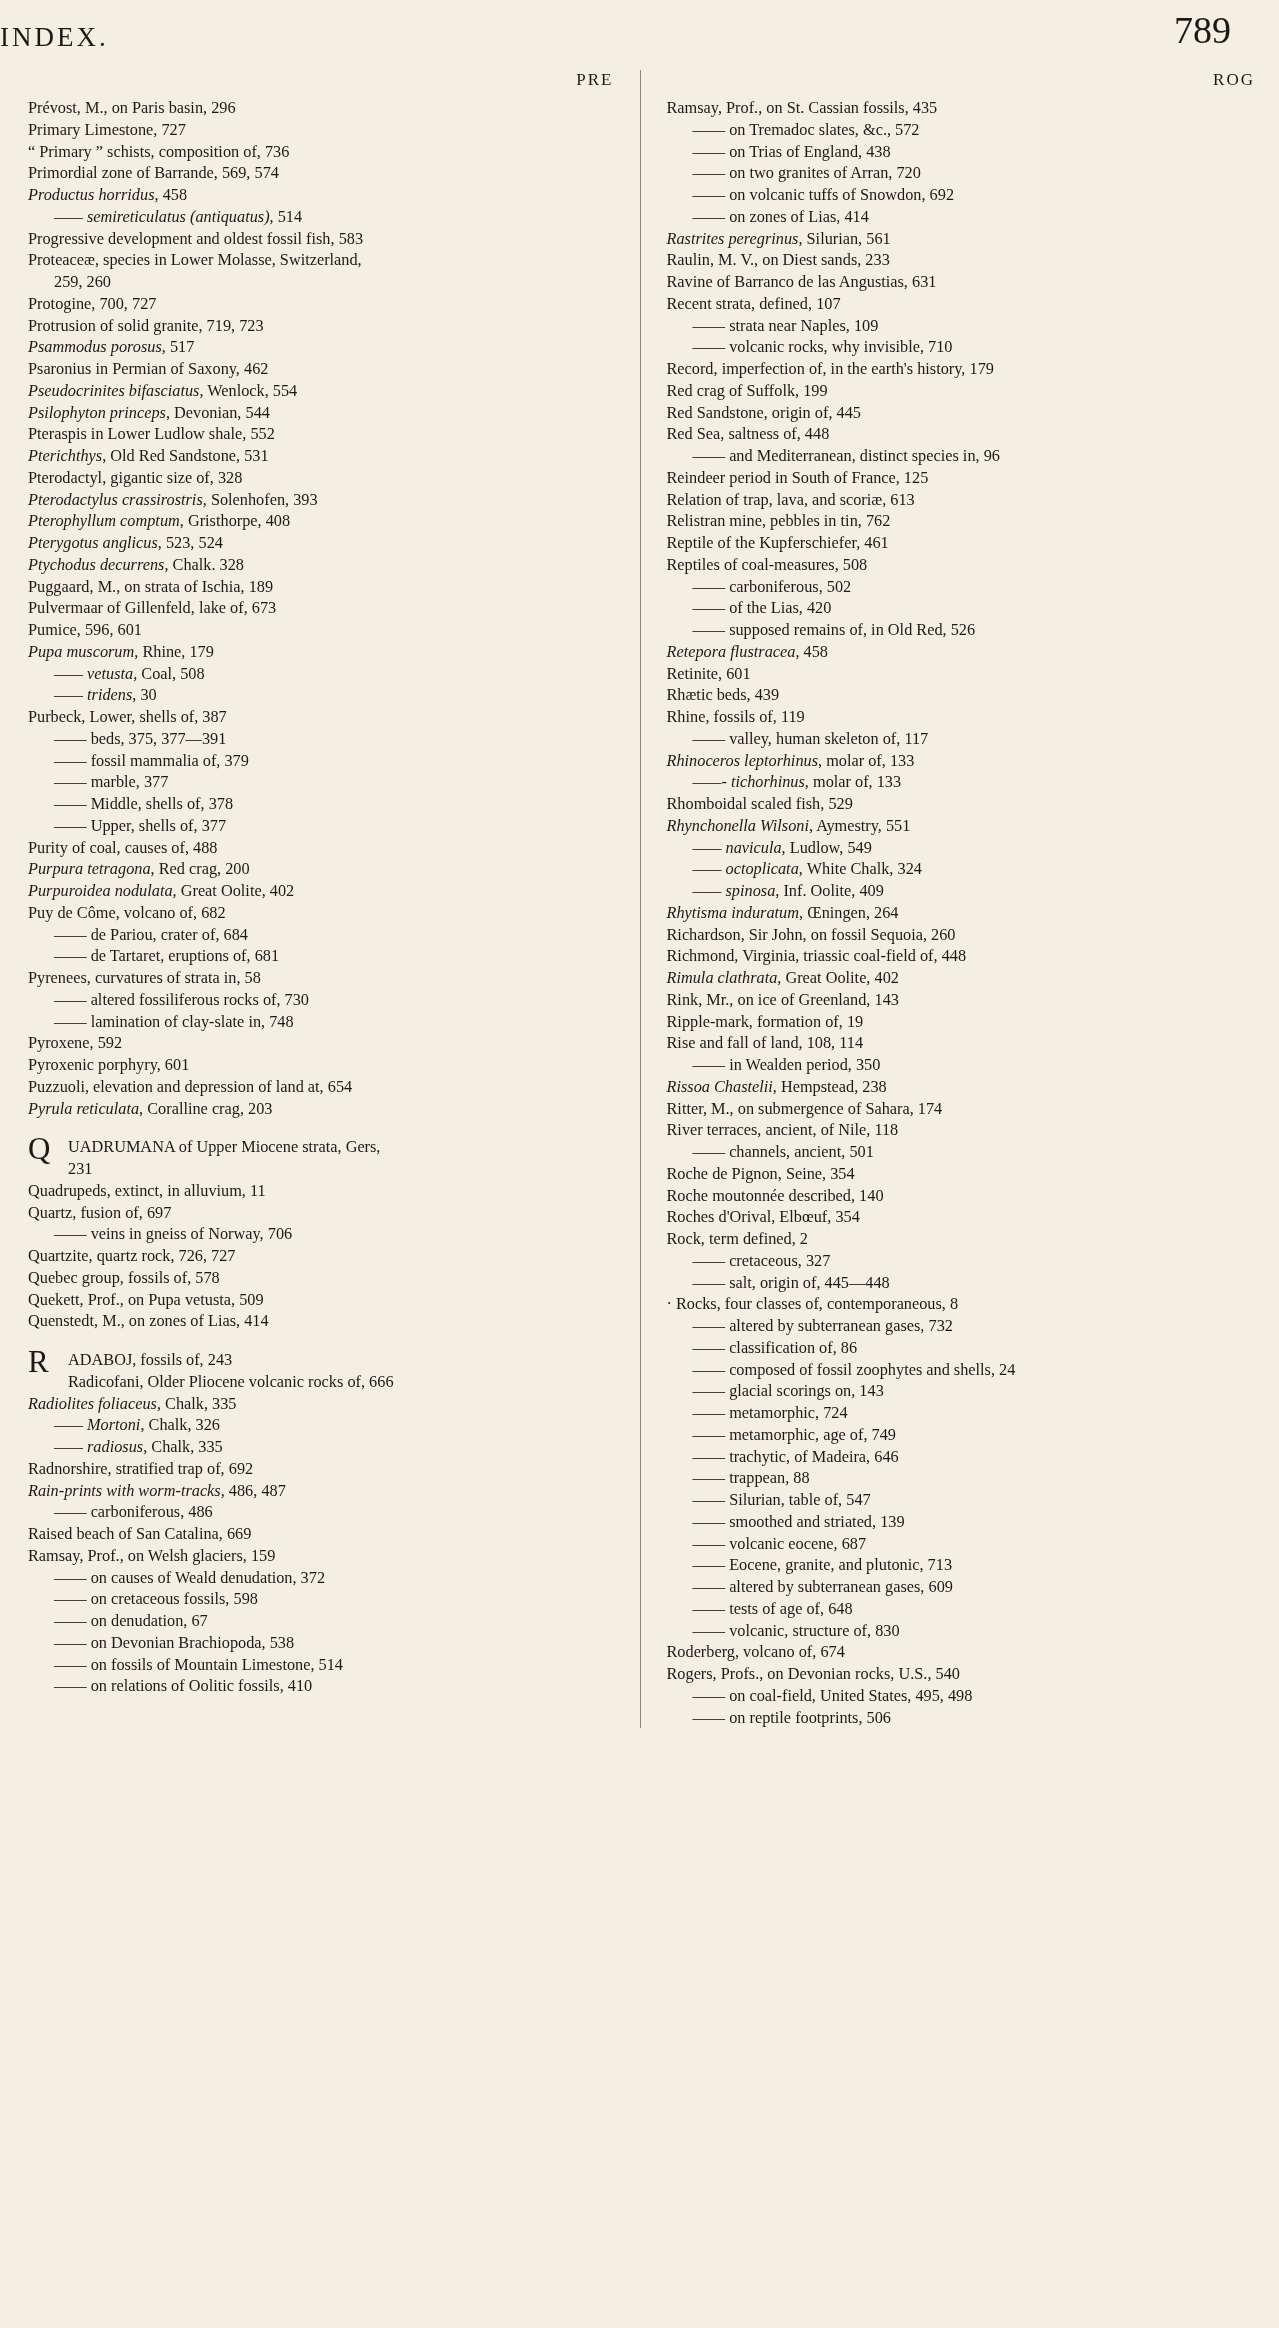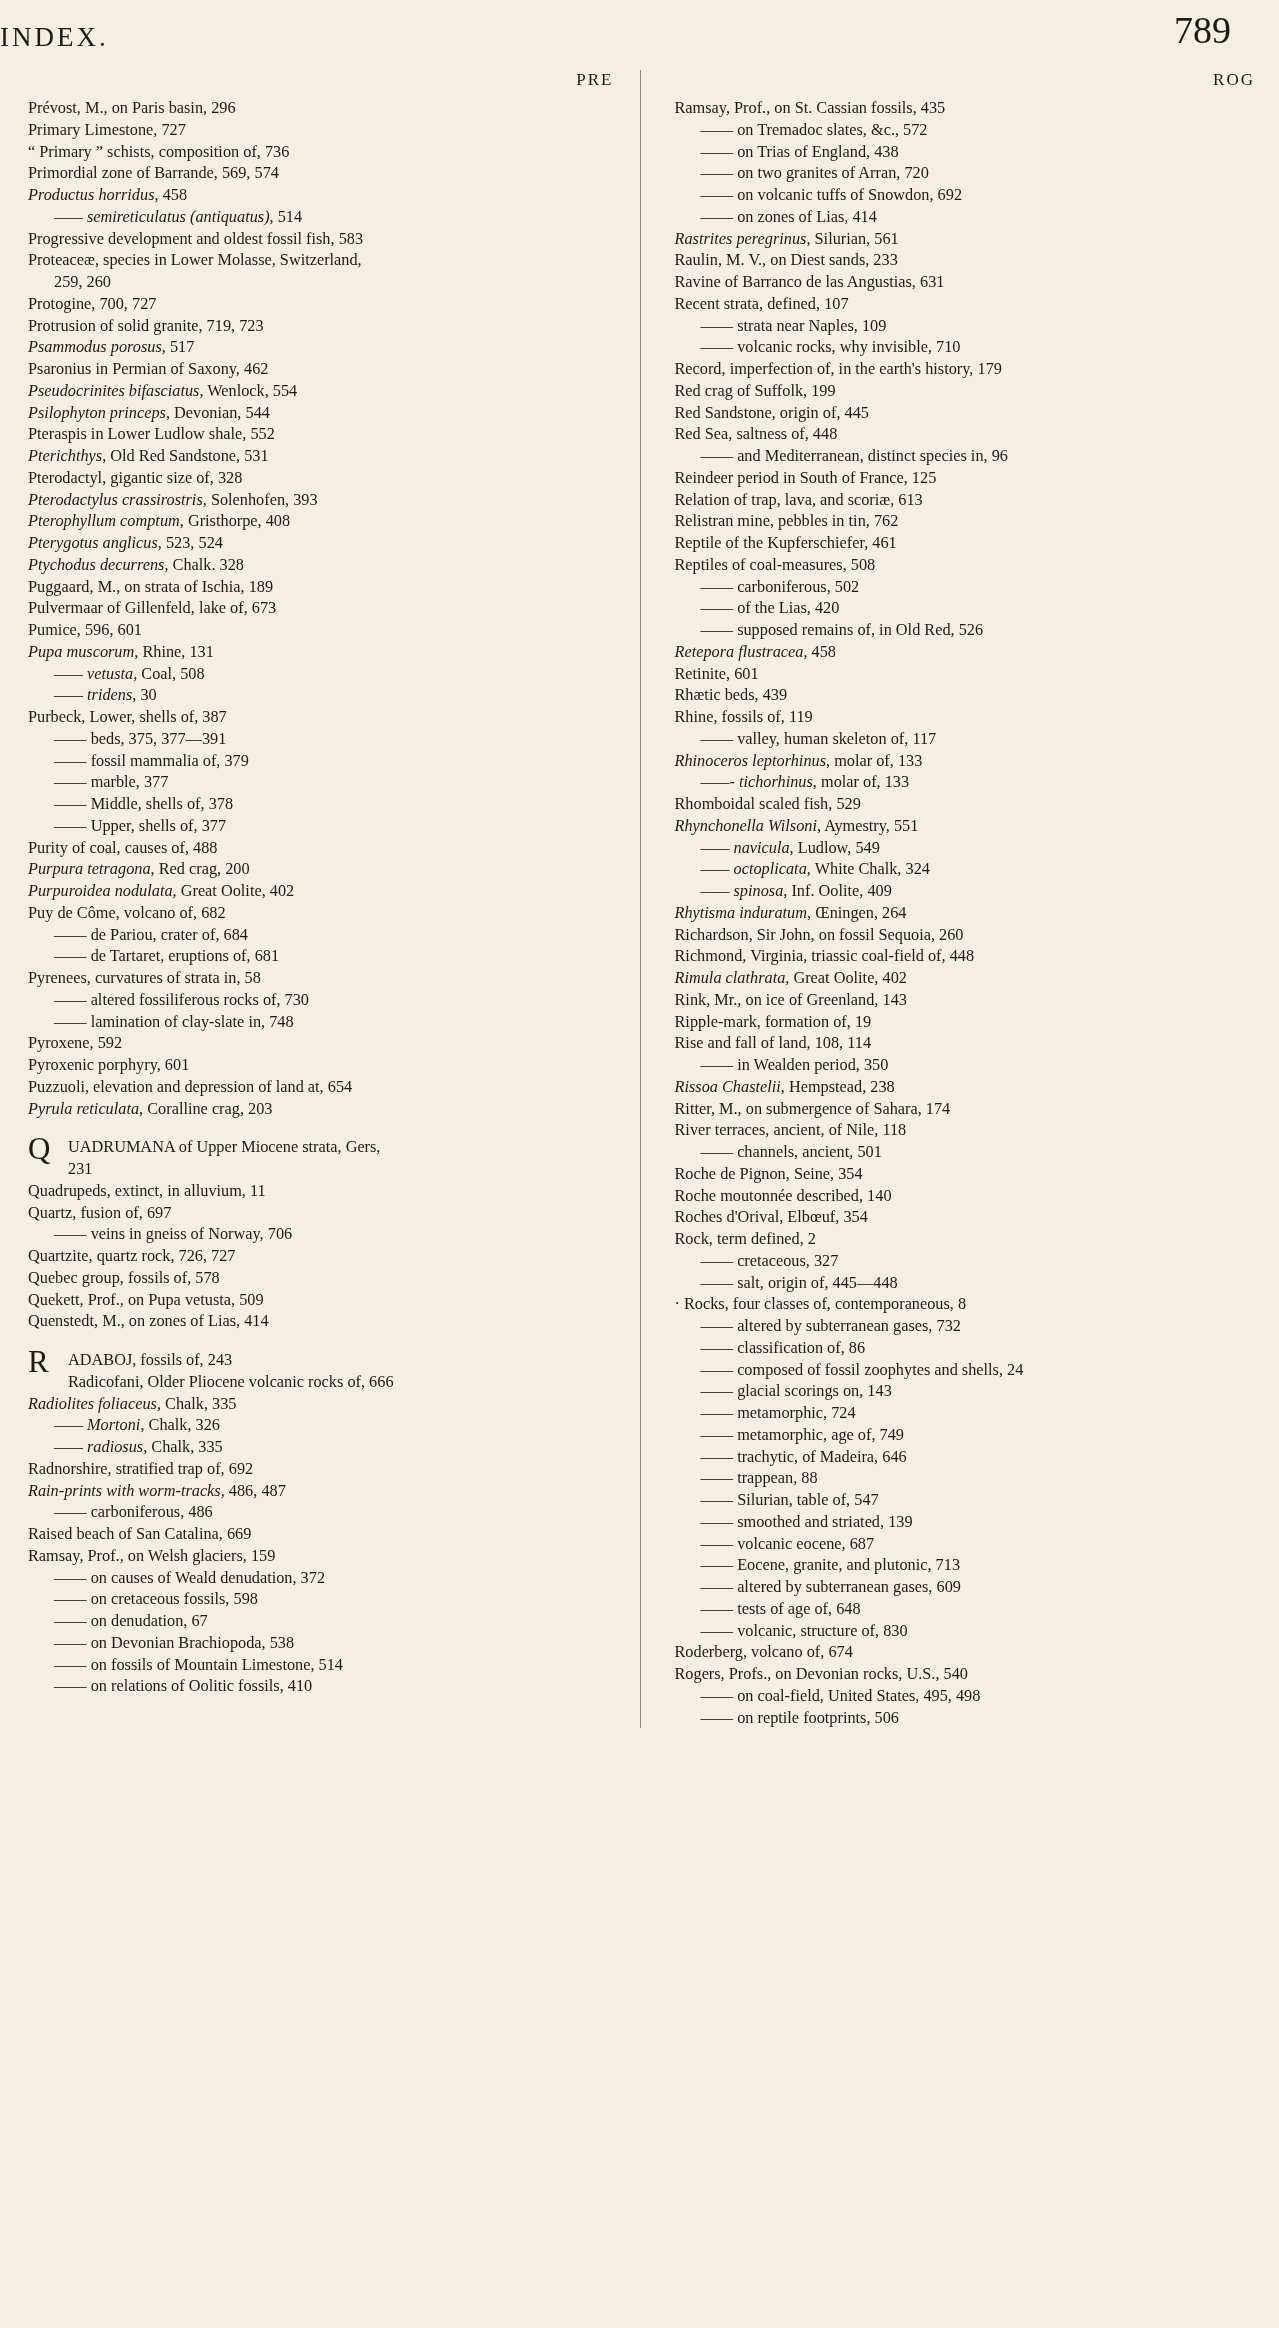--- a/index.html
+++ b/index.html
@@ -51,21 +51,21 @@
   }
   .col {
     width: 50%;
     box-sizing: border-box;
   }
   .col-left {
     padding-left: 10px;
     padding-right: 26px;
   }
   .col-right {
-    padding-left: 34px;
+    padding-left: 26px;
     padding-right: 6px;
     border-left: 1px solid #8c8673;
   }
   .col-head {
     text-align: right;
     font-size: 17px;
     letter-spacing: 2px;
     margin-bottom: 7px;
     font-family: "Liberation Serif", serif;
   }
@@ -138,21 +138,21 @@
           <div class="entry">Pteraspis in Lower Ludlow shale, 552</div>
           <div class="entry"><span class="ital">Pterichthys</span><span>, Old Red Sandstone, 531</span></div>
           <div class="entry">Pterodactyl, gigantic size of, 328</div>
           <div class="entry"><span class="ital">Pterodactylus crassirostris</span><span>, Solenhofen, 393</span></div>
           <div class="entry"><span class="ital">Pterophyllum comptum</span><span>, Gristhorpe, 408</span></div>
           <div class="entry"><span class="ital">Pterygotus anglicus</span><span>, 523, 524</span></div>
           <div class="entry"><span class="ital">Ptychodus decurrens</span><span>, Chalk. 328</span></div>
           <div class="entry">Puggaard, M., on strata of Ischia, 189</div>
           <div class="entry">Pulvermaar of Gillenfeld, lake of, 673</div>
           <div class="entry">Pumice, 596, 601</div>
-          <div class="entry"><span class="ital">Pupa muscorum</span><span>, Rhine, 131</span></div>
+          <div class="entry"><span class="ital">Pupa muscorum</span><span>, Rhine, 179</span></div>
           <div class="entry sub"><span class="ital">—— vetusta</span><span>, Coal, 508</span></div>
           <div class="entry sub"><span class="ital">—— tridens</span><span>, 30</span></div>
           <div class="entry">Purbeck, Lower, shells of, 387</div>
           <div class="entry sub">—— beds, 375, 377—391</div>
           <div class="entry sub">—— fossil mammalia of, 379</div>
           <div class="entry sub">—— marble, 377</div>
           <div class="entry sub">—— Middle, shells of, 378</div>
           <div class="entry sub">—— Upper, shells of, 377</div>
           <div class="entry">Purity of coal, causes of, 488</div>
           <div class="entry"><span class="ital">Purpura tetragona</span><span>, Red crag, 200</span></div>

